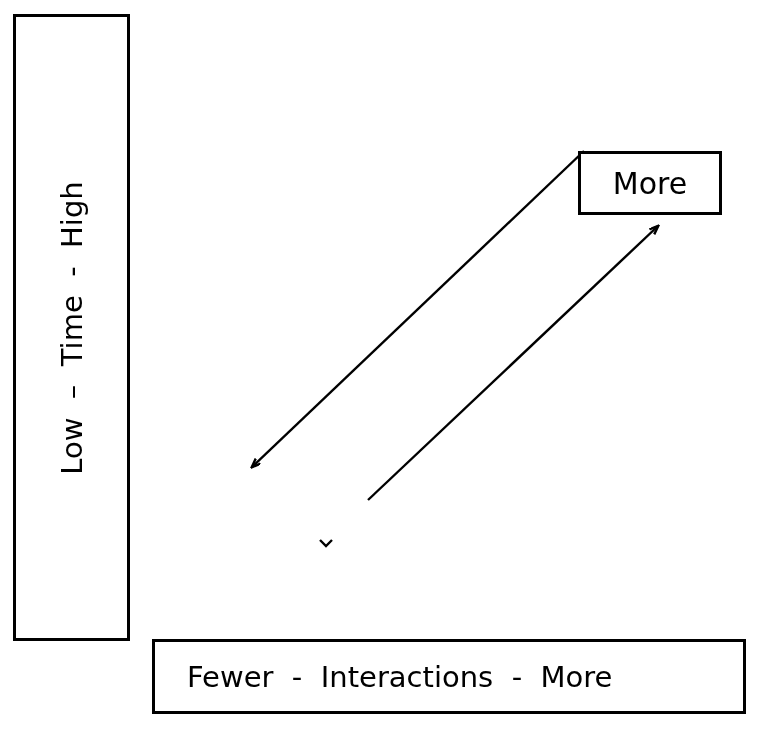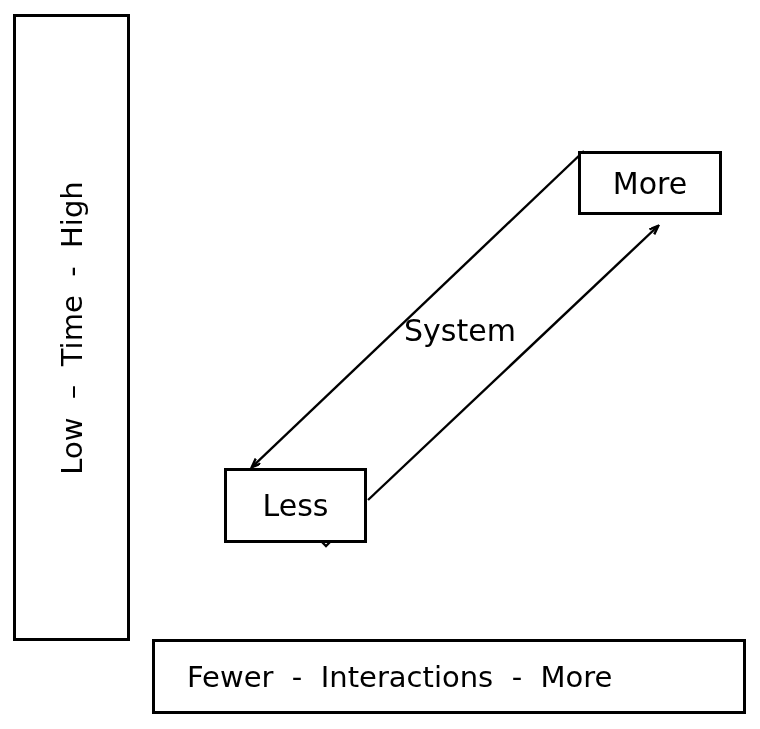--- a/index.html
+++ b/index.html
@@ -135,23 +135,19 @@
       </marker>
     </defs>
 
     <line id="edge-more-to-less" x1="584" y1="151" x2="252" y2="467" stroke="#000000" stroke-width="2.4" marker-end="url(#arrowhead)"></line>
 
     <line id="edge-less-to-more" x1="368" y1="500" x2="658" y2="226" stroke="#000000" stroke-width="2.4" marker-end="url(#arrowhead)"></line>
 
     <path id="less-bottom-tick" d="M320,540 L326,546 L332,540" fill="none" stroke="#000000" stroke-width="2.4"></path>
   </svg>
 
-  <div id="node-less" class="node-box">
-    <span>Less</span>
-  </div>
 
   <div id="node-more" class="node-box">
     <span>More</span>
   </div>
 
-  <div id="system-label">System</div>
 
 </div>
 
 </body></html>

